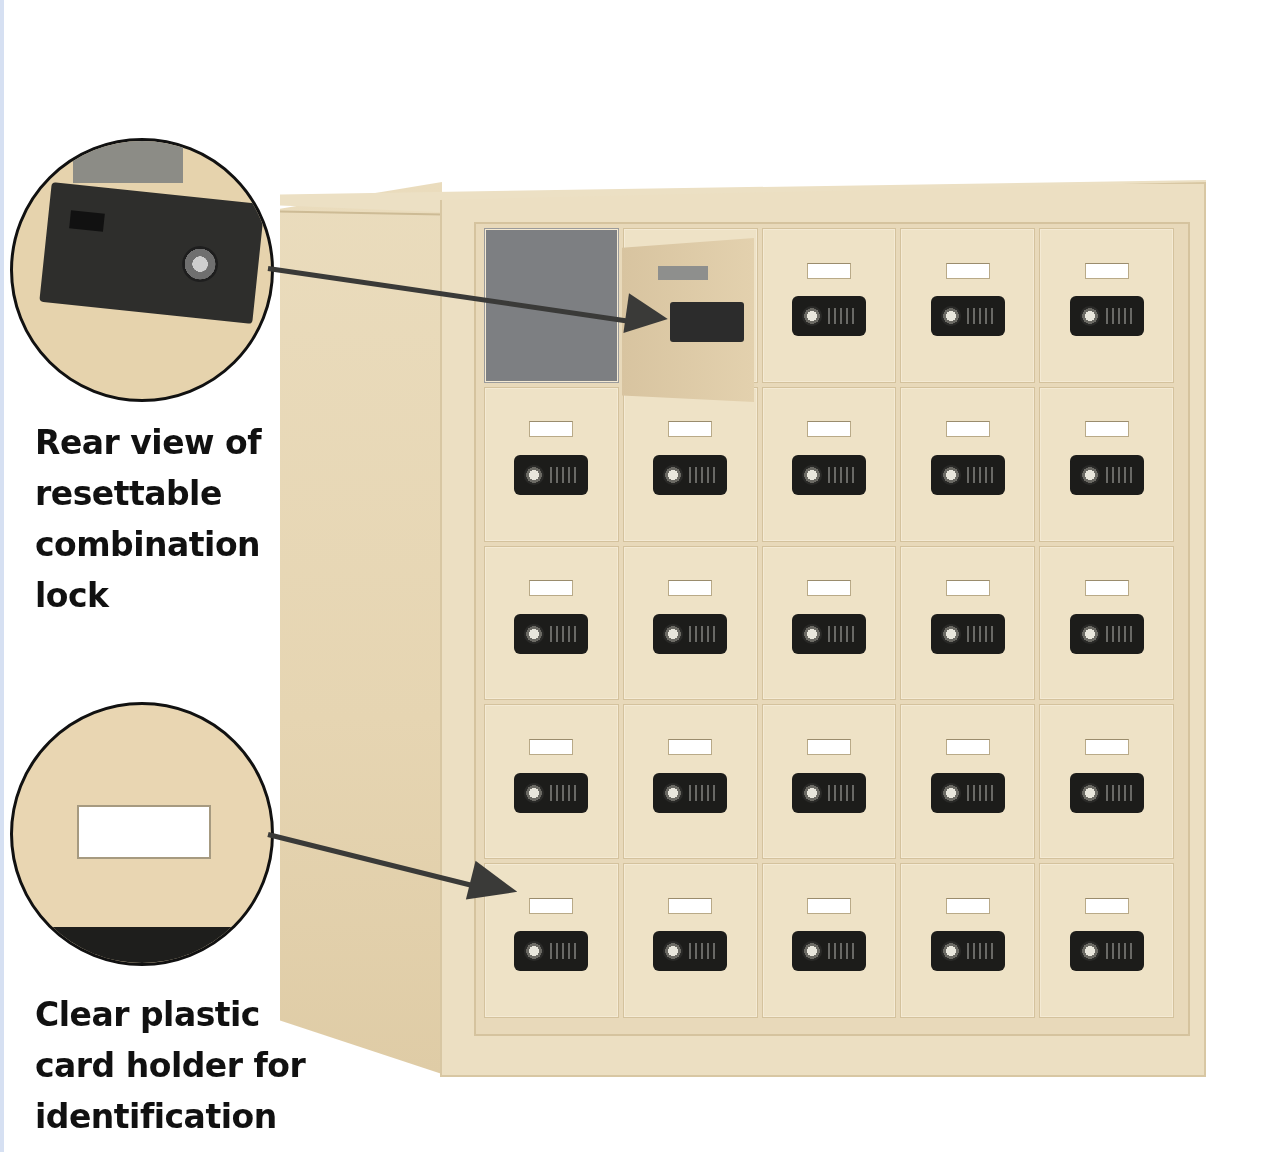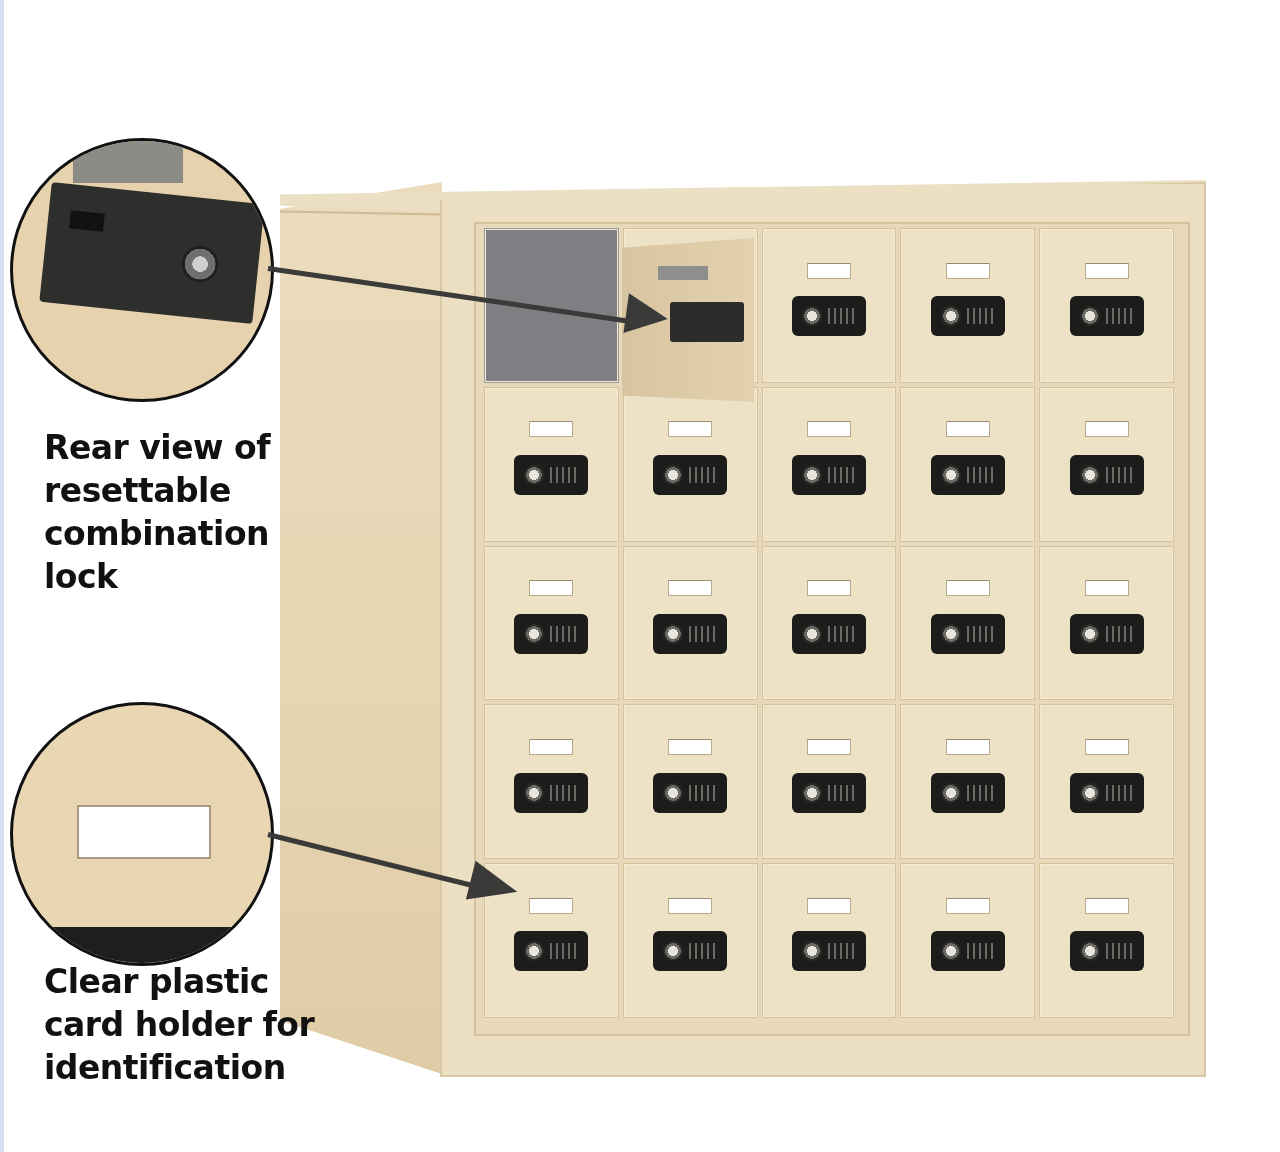--- a/index.html
+++ b/index.html
@@ -82,26 +82,26 @@
     background: radial-gradient(circle, #cfcfcf 0 30%, #6f6f6f 31% 60%, #1e1e1e 61%);
   }
   .bubble-card { left: 10px; top: 702px; width: 258px; height: 258px; background: #e9d6b2; }
   .bubble-card .slot { position:absolute; left:64px; top:100px; width:130px; height:50px; background:#fff; border:2px solid #a69a80; }
   .bubble-card .bottom { position:absolute; left:0; top:222px; width:230px; height:50px; background:#1e1e1c; }
 
   .arrow-line { position:absolute; height:5px; background:#3a3a38; transform-origin: 0 50%; }
   .arrow-head { position:absolute; width:0; height:0; }
 
   .caption {
-    position: absolute; left: 28px; margin: 16px;
-    font-family: "DejaVu Sans", sans-serif; font-weight: bold; font-size: 33px; line-height: 43px;
+    position: absolute; left: 28px; margin: 7px;
+    font-family: "DejaVu Sans", sans-serif; font-weight: bold; font-size: 33px; line-height: 51px;
     color: #111; letter-spacing: -0.5px; white-space: pre-line;
   }
   .caption-lock { top: 410px; }
-  .caption-card { top: 944px; }
+  .caption-card { top: 982px; }
 </style>
 </head>
 <body>
 
 <div class="left-edge"></div>
 
 <div class="cab-side">
     <div class="sline"></div>
   </div>
 <div class="cab-top"></div>

